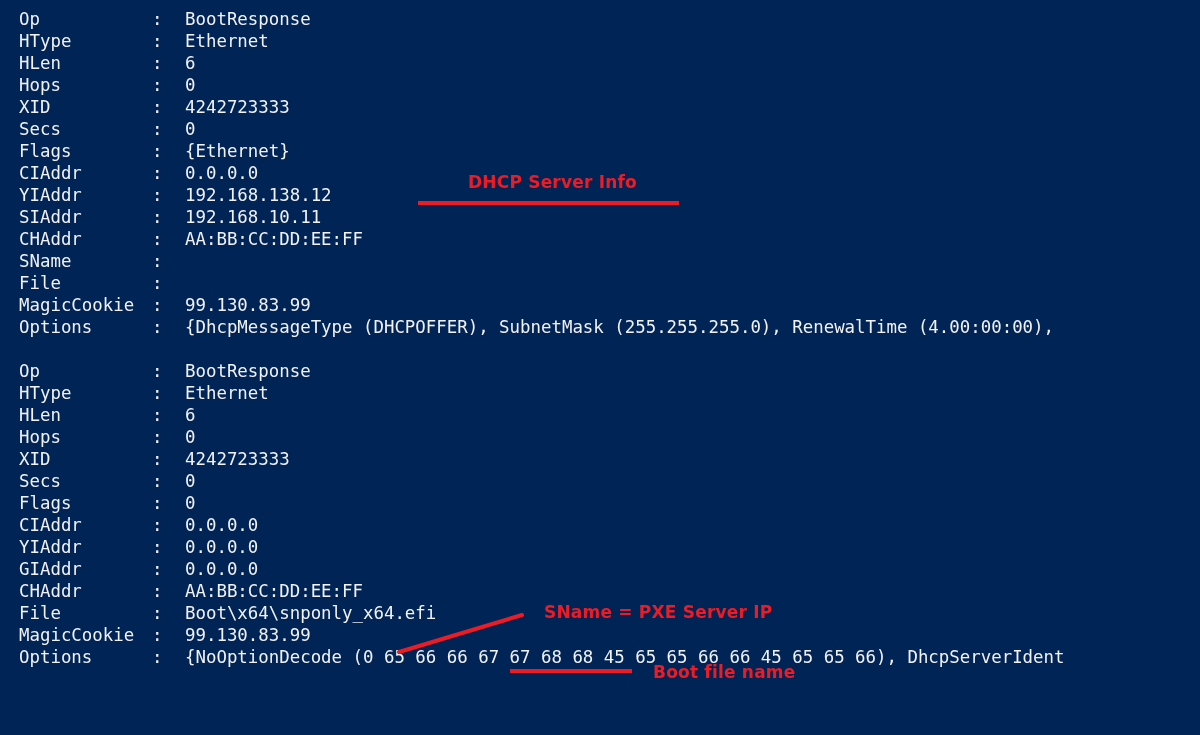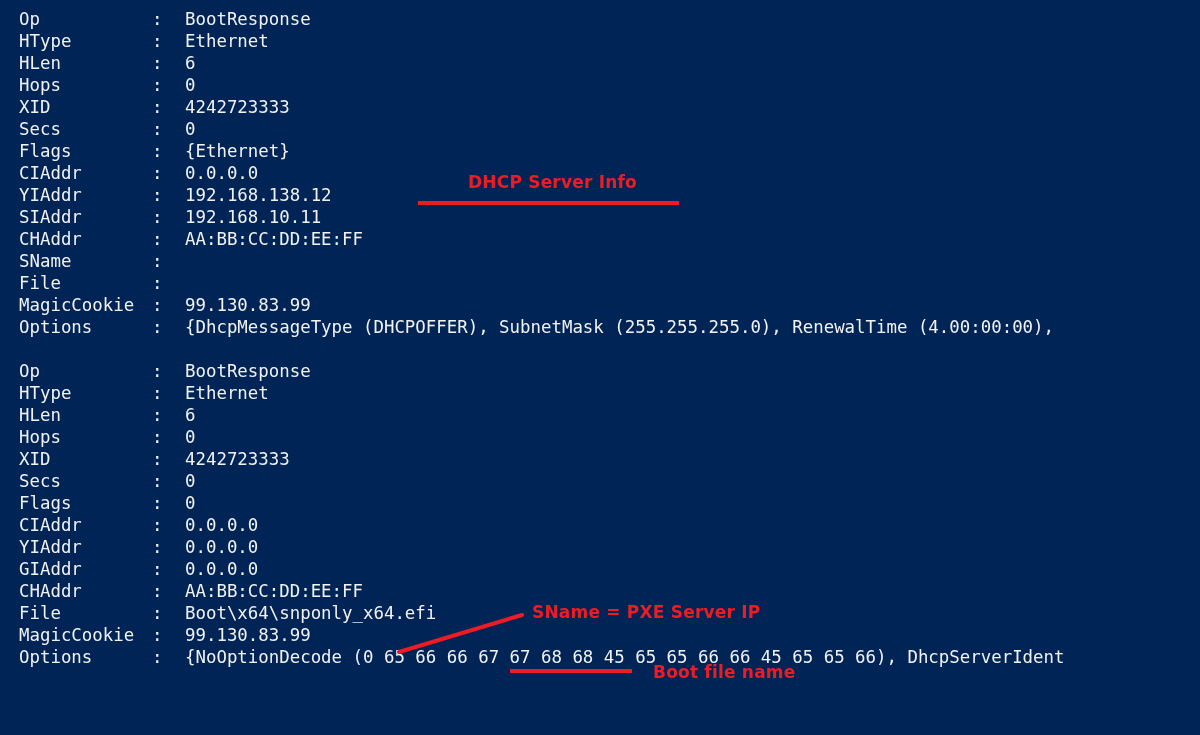--- a/index.html
+++ b/index.html
@@ -118,18 +118,18 @@
   </div>
 
 <div id="annotations">
 
   <div class="anno-label" style="left:468px; top:172px;">DHCP Server Info</div>
   <div class="anno-rule" style="left:418px; top:201px; width:261px; height:4px;"></div>
 
   <svg class="anno-diag" style="left:395px; top:600px; width:135px; height:60px;" viewBox="0 0 135 60">
     <line x1="4" y1="52" x2="127" y2="15" stroke="#ed1c24" stroke-width="4" stroke-linecap="round"></line>
   </svg>
-  <div class="anno-label" style="left:532px; top:602px;">SName = PXE Server IP</div>
+  <div class="anno-label" style="left:544px; top:602px;">SName = PXE Server IP</div>
 
   <div class="anno-rule" style="left:510px; top:669px; width:122px; height:4px;"></div>
   <div class="anno-label" style="left:653px; top:662px;">Boot file name</div>
 
 </div>
 
 </body></html>

